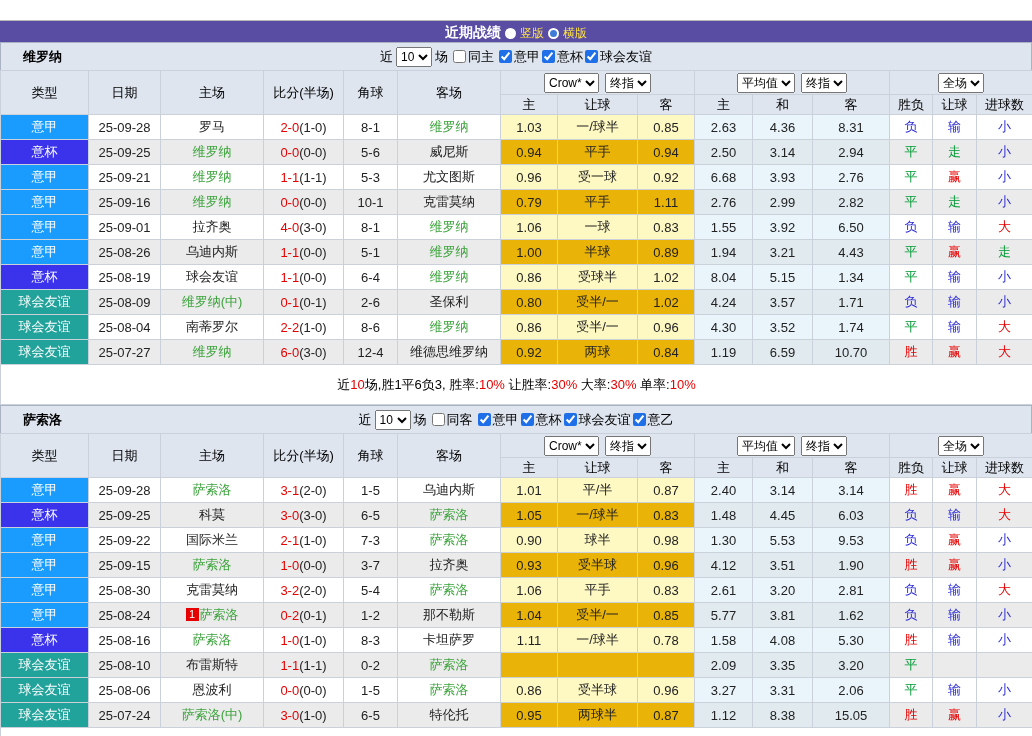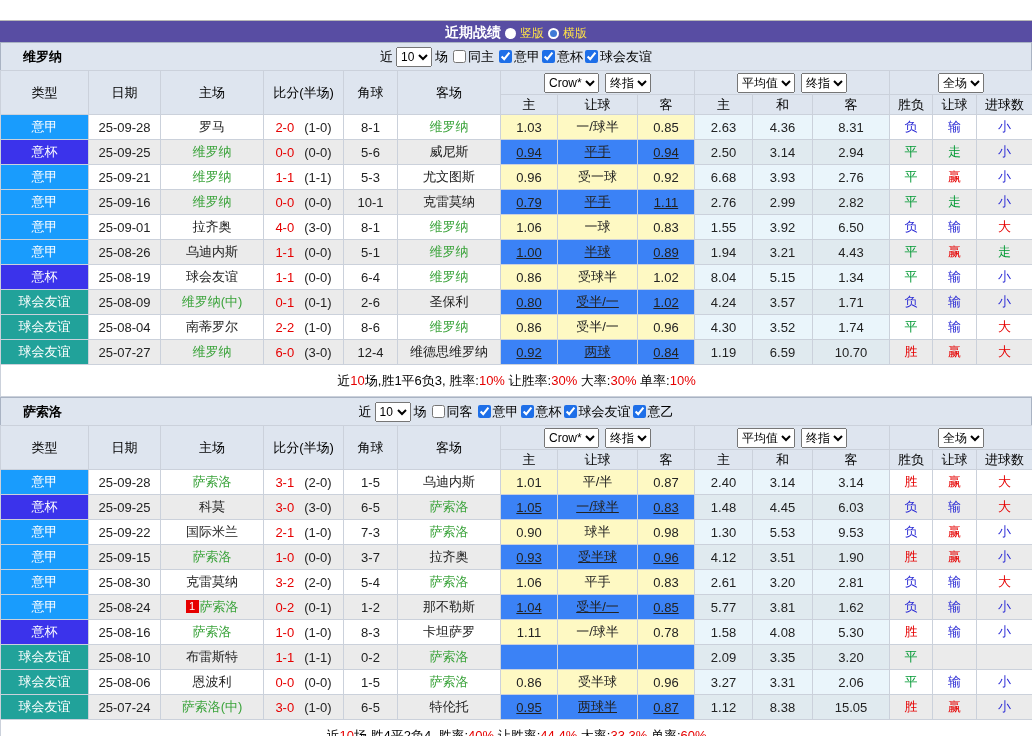--- a/index.html
+++ b/index.html
@@ -30,34 +30,34 @@
   td, th { border:1px solid #CBD1DB; text-align:center; overflow:hidden; white-space:nowrap; padding:0; }
   table { border:1px solid #A9B3C3; }
   thead th { background:#DEE5EF; font-weight:normal; font-size:13px; color:#000; }
   .select-row th { height:24px; }
   .select-row select { font-size:12px; height:20px; margin:0 3px; }
   .label-row th { height:20px; }
   tbody td { height:25px; font-size:13px; color:#222; }
   tr.odd td { background:#FFFFFF; }
   tr.even td { background:#EBEBEB; }
   tr.odd td.c-odds { background:#fef9c3; }
-  tr.even td.c-odds { background:#3b82f6;text-decoration:underline; }
+  tr.even td.c-odds { background:#eab308; }
   tr.odd td.c-avg { background:#EAF5FB; }
   tr.even td.c-avg { background:#E0EAEF;margin-left:40px; }
   td.c-type { color:#fff; }
   tr.odd td.t-serie-a, tr.even td.t-serie-a { background:#199CFD; }
   tr.odd td.t-cup,     tr.even td.t-cup     { background:#3B33EB; }
   tr.odd td.t-friendly,tr.even td.t-friendly{ background:#21A29A; }
   .team-green { color:#3AA33A; }
   .score-ft { color:#E60000; }
-  .score-ht { color:#222;padding-left:10px; }
+  .score-ht { color:#222; }
   .c-r { color:#E60000; } .c-g { color:#009933; } .c-b { color:#2B2BD5; }
   .badge { display:inline-block; background:#E60000; color:#fff; font-size:11px; width:13px; height:13px;
     line-height:13px; text-align:center; margin-right:1px; vertical-align:1px; }
-  tfoot td { height:32px; background:#fff; font-size:13px; color:#000; }
+  tfoot td { height:40px; background:#fff; font-size:13px; color:#000; }
   tfoot .red { color:#E60000; }
 </style>
 </head>
 <body>
 
 <div class="page">
 
   <div class="titlebar">
     <span class="title">近期战绩</span>
     <span class="radio-opt">

